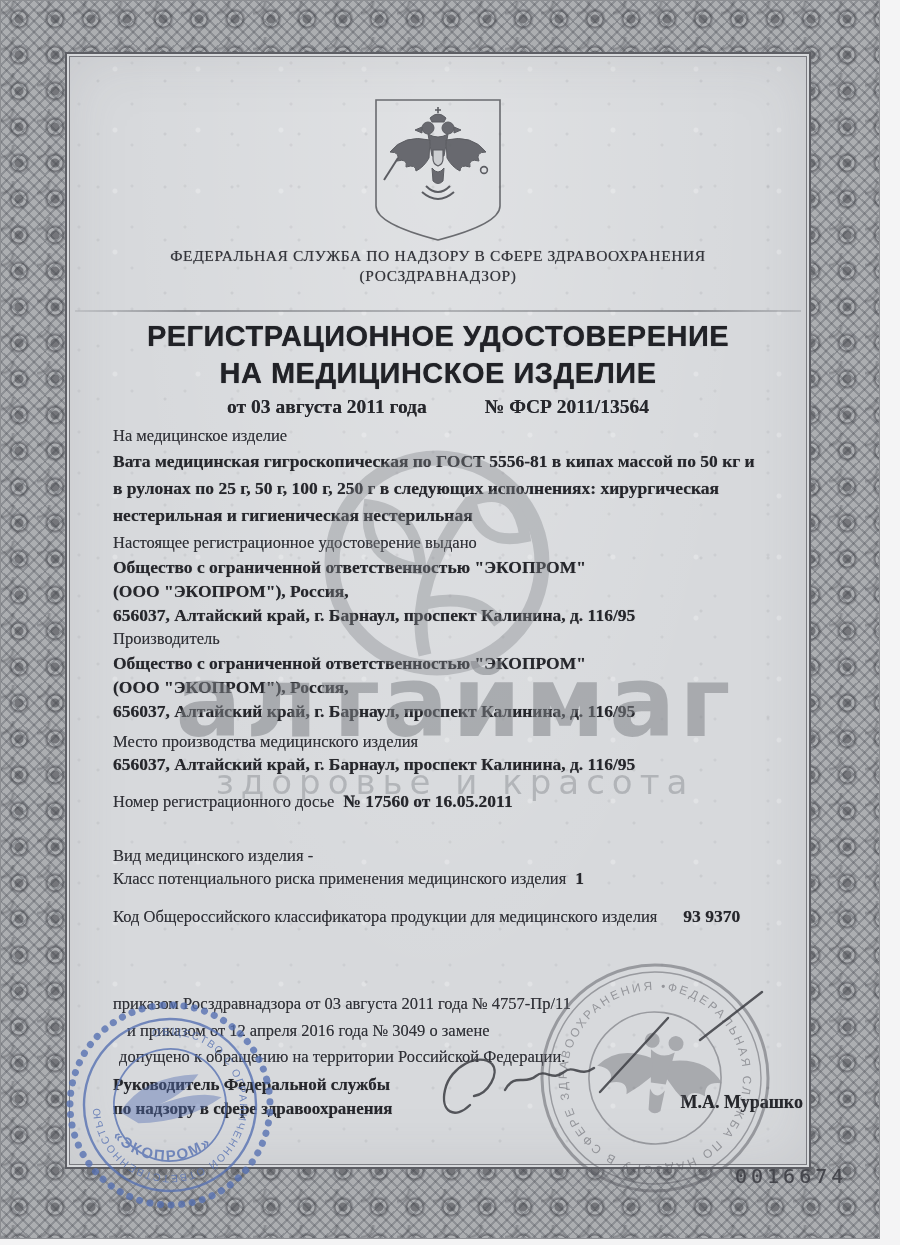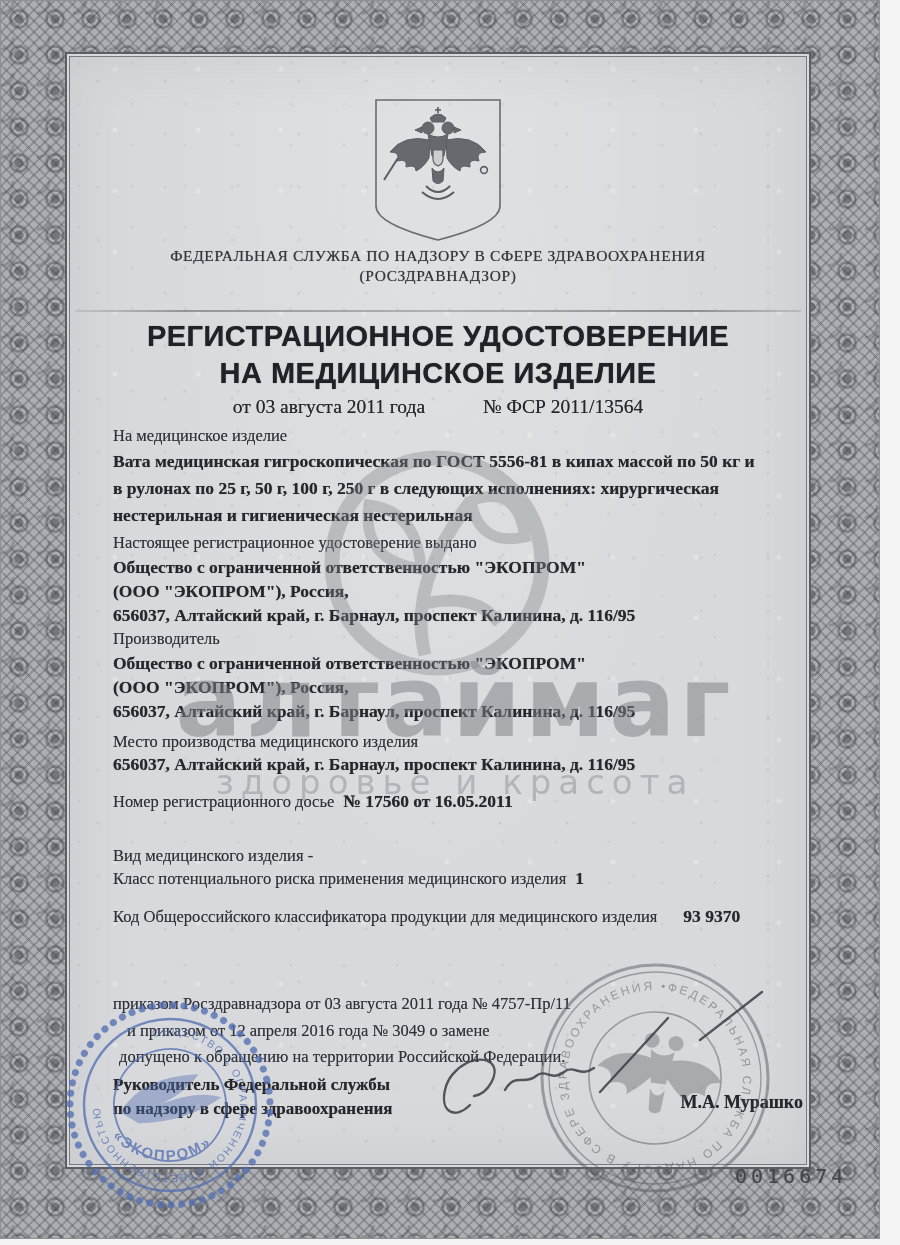--- a/index.html
+++ b/index.html
@@ -38,21 +38,21 @@
     box-shadow:inset 0 0 0 2px #d7d9dc, inset 0 0 0 3px rgba(93,94,100,.75), inset 0 0 60px rgba(120,122,128,.18);
     color:#2b2c31;
   }
   .abs{position:absolute;}
   .ctr{left:0;right:0;text-align:center;}
   .agency{font-size:15.5px;letter-spacing:.6px;color:#35363c;line-height:20px;text-shadow:0 0 .7px rgba(53,54,60,.7);}
   .divider{position:absolute;left:8px;right:8px;top:256px;height:2px;
     background:linear-gradient(90deg, rgba(90,92,98,.15), rgba(90,92,98,.55) 15%, rgba(90,92,98,.35) 50%, rgba(90,92,98,.6) 85%, rgba(90,92,98,.2));}
   .title{font-family:"Liberation Sans","DejaVu Sans",sans-serif;font-weight:bold;font-size:29px;
     letter-spacing:.5px;color:#212227;text-shadow:0 0 .8px rgba(33,34,39,.8);}
-  .dateline{font-size:19.5px;font-weight:normal;color:#26272c;display:flex;justify-content:center;gap:58px;text-shadow:0 0 .6px rgba(38,39,44,.7);}
+  .dateline{font-size:19.5px;font-weight:bold;color:#26272c;display:flex;justify-content:center;gap:58px;text-shadow:0 0 .6px rgba(38,39,44,.7);}
   .lbl{font-size:16.5px;color:#303137;text-shadow:0 0 .6px rgba(48,49,55,.55);}
   .bld{font-size:17.5px;font-weight:bold;color:#26272c;text-shadow:0 0 .7px rgba(38,39,44,.6);}
   .blk{left:46px;right:22px;white-space:nowrap;}
   .bld .ln, .blk .ln{white-space:nowrap;}
   .lh27 .ln{line-height:27px;}
   .lh24 .ln{line-height:24px;}
   .serial{font-family:"DejaVu Sans Mono","Liberation Mono",monospace;font-size:20px;letter-spacing:4px;color:#45464c;text-shadow:0 0 1px rgba(69,70,76,.6);margin-top:42px;}
 
   
   .wm{position:absolute;left:0;top:0;width:737px;height:1245px;pointer-events:none;z-index:40;}

